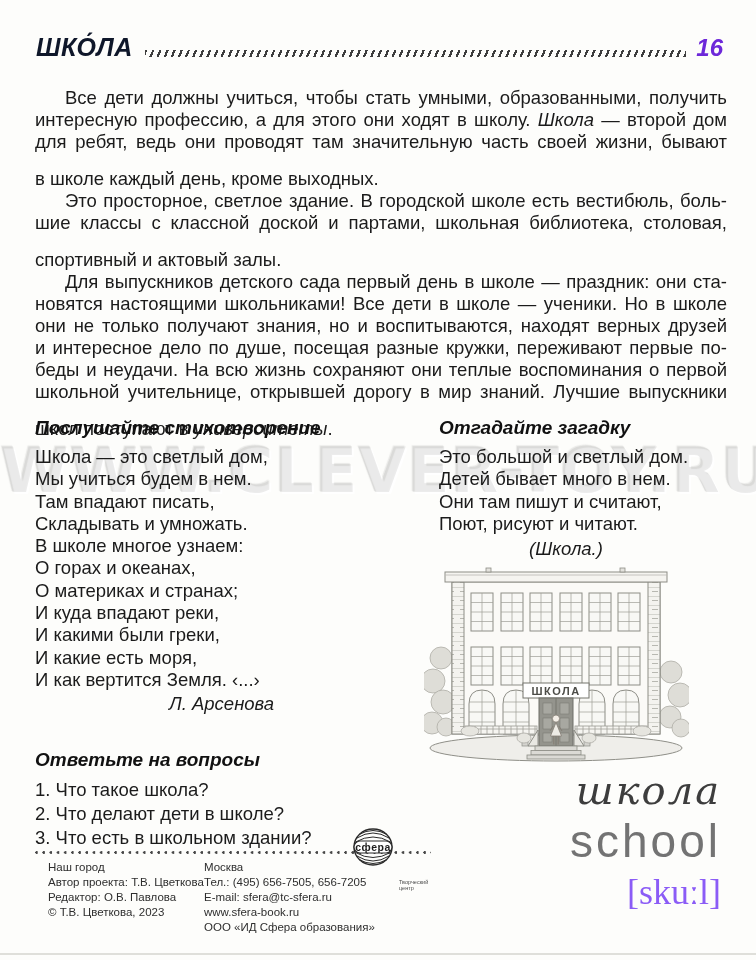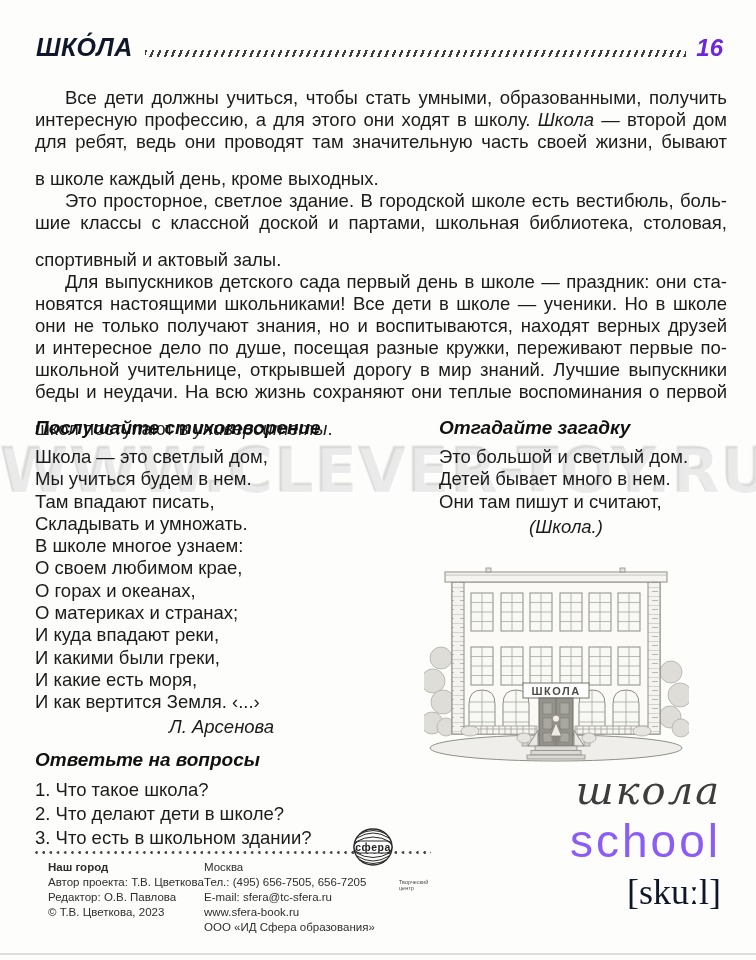--- a/index.html
+++ b/index.html
@@ -38,28 +38,28 @@
   .questions .q{line-height:24px;white-space:nowrap;}
   
   .illus{position:absolute;left:424px;top:560px;width:265px;height:204px;}
   
   .sep{position:absolute;left:35px;top:851px;width:396px;height:3px;
     background-image:radial-gradient(circle at 1.5px 1.5px,#474747 1.2px,transparent 1.5px);
     background-size:7.2px 3px;background-repeat:repeat-x;}
   .f-col{position:absolute;top:860px;font-size:11.5px;line-height:15px;color:#2e2e2e;}
   .f-left{left:48px;}
   .f-mid{left:204px;}
-  .f-bold{font-weight:bold;}
+  .f-bold{font-weight:normal;}
   .logo{position:absolute;left:352px;top:827px;}
   .logo-caption{position:absolute;left:399px;top:879px;font-size:5.5px;line-height:6px;color:#4c4c4c;}
   
   .vocab{position:absolute;right:35px;top:766px;text-align:right;}
   .vocab .ru{font-family:"DejaVu Serif",serif;font-style:italic;font-size:40px;line-height:48px;letter-spacing:2px;color:#3d3d3d;}
-  .vocab .en{font-size:46px;line-height:54px;letter-spacing:3px;color:#8b5cf6;}
-  .vocab .tr{font-family:"Liberation Serif",serif;font-size:36px;line-height:48px;color:#0f172a;}
+  .vocab .en{font-size:46px;line-height:54px;letter-spacing:3px;color:#737373;}
+  .vocab .tr{font-family:"Liberation Serif",serif;font-size:36px;line-height:48px;color:#8b5cf6;}
   .scan-edge{position:absolute;left:0;top:953px;width:100%;height:2px;background:#d2d2cc;opacity:.7;}
   svg text{font-family:"Liberation Sans",sans-serif;}
 </style>
 </head>
 <body>
 
 <div id="page">
 
   <div class="watermark">WWW.CLEVER-TOY.RU</div>
 
@@ -74,47 +74,47 @@
     <div class="line"><span>интересную профессию, а для этого они ходят в школу.</span> <i>Школа</i> <span>— второй дом</span></div>
     <div class="line">для ребят, ведь они проводят там значительную часть своей жизни, бывают</div>
     <div class="line last">в школе каждый день, кроме выходных.</div>
     <div class="line ind">Это просторное, светлое здание. В городской школе есть вестибюль, боль-</div>
     <div class="line">шие классы с классной доской и партами, школьная библиотека, столовая,</div>
     <div class="line last">спортивный и актовый залы.</div>
     <div class="line ind">Для выпускников детского сада первый день в школе — праздник: они ста-</div>
     <div class="line">новятся настоящими школьниками! Все дети в школе — ученики. Но в школе</div>
     <div class="line">они не только получают знания, но и воспитываются, находят верных друзей</div>
     <div class="line">и интересное дело по душе, посещая разные кружки, переживают первые по-</div>
+    <div class="line">беды и неудачи. На всю жизнь сохраняют они теплые воспоминания о первой</div>
     <div class="line">школьной учительнице, открывшей дорогу в мир знаний. Лучшие выпускники</div>
-    <div class="line">беды и неудачи. На всю жизнь сохраняют они теплые воспоминания о первой</div>
     <div class="line last"><span>школ поступают в</span> <i>университеты</i><span>.</span></div>
   </div>
 
   <div class="poem">
     <div class="colhead">Послушайте стихотворение</div>
     <div class="vline">Школа — это светлый дом,</div>
     <div class="vline">Мы учиться будем в нем.</div>
     <div class="vline">Там впадают писать,</div>
     <div class="vline">Складывать и умножать.</div>
     <div class="vline">В школе многое узнаем:</div>
-    <div class="vline">О своем любимом крае,</div>
     <div class="vline">О горах и океанах,</div>
     <div class="vline">О материках и странах;</div>
     <div class="vline">И куда впадают реки,</div>
     <div class="vline">И какими были греки,</div>
     <div class="vline">И какие есть моря,</div>
     <div class="vline">И как вертится Земля. ‹...›</div>
     <div class="author">Л. Арсенова</div>
   </div>
 
   <div class="riddle">
     <div class="colhead">Отгадайте загадку</div>
     <div class="vline">Это большой и светлый дом.</div>
     <div class="vline">Детей бывает много в нем.</div>
     <div class="vline">Они там пишут и считают,</div>
+    <div class="vline">Поют, рисуют и читают.</div>
     <div class="answer">(Школа.)</div>
   </div>
 
   <div class="illus">
     <svg width="265" height="204" viewBox="0 0 265 204">
       <defs>
         <pattern id="quoin" width="12" height="9" patternUnits="userSpaceOnUse">
           <rect width="12" height="9" fill="#f4f3ef"></rect>
           <path d="M0 0 H12 M0 4.5 H6" stroke="#a8a8a1" stroke-width="0.8" fill="none"></path>
         </pattern>

